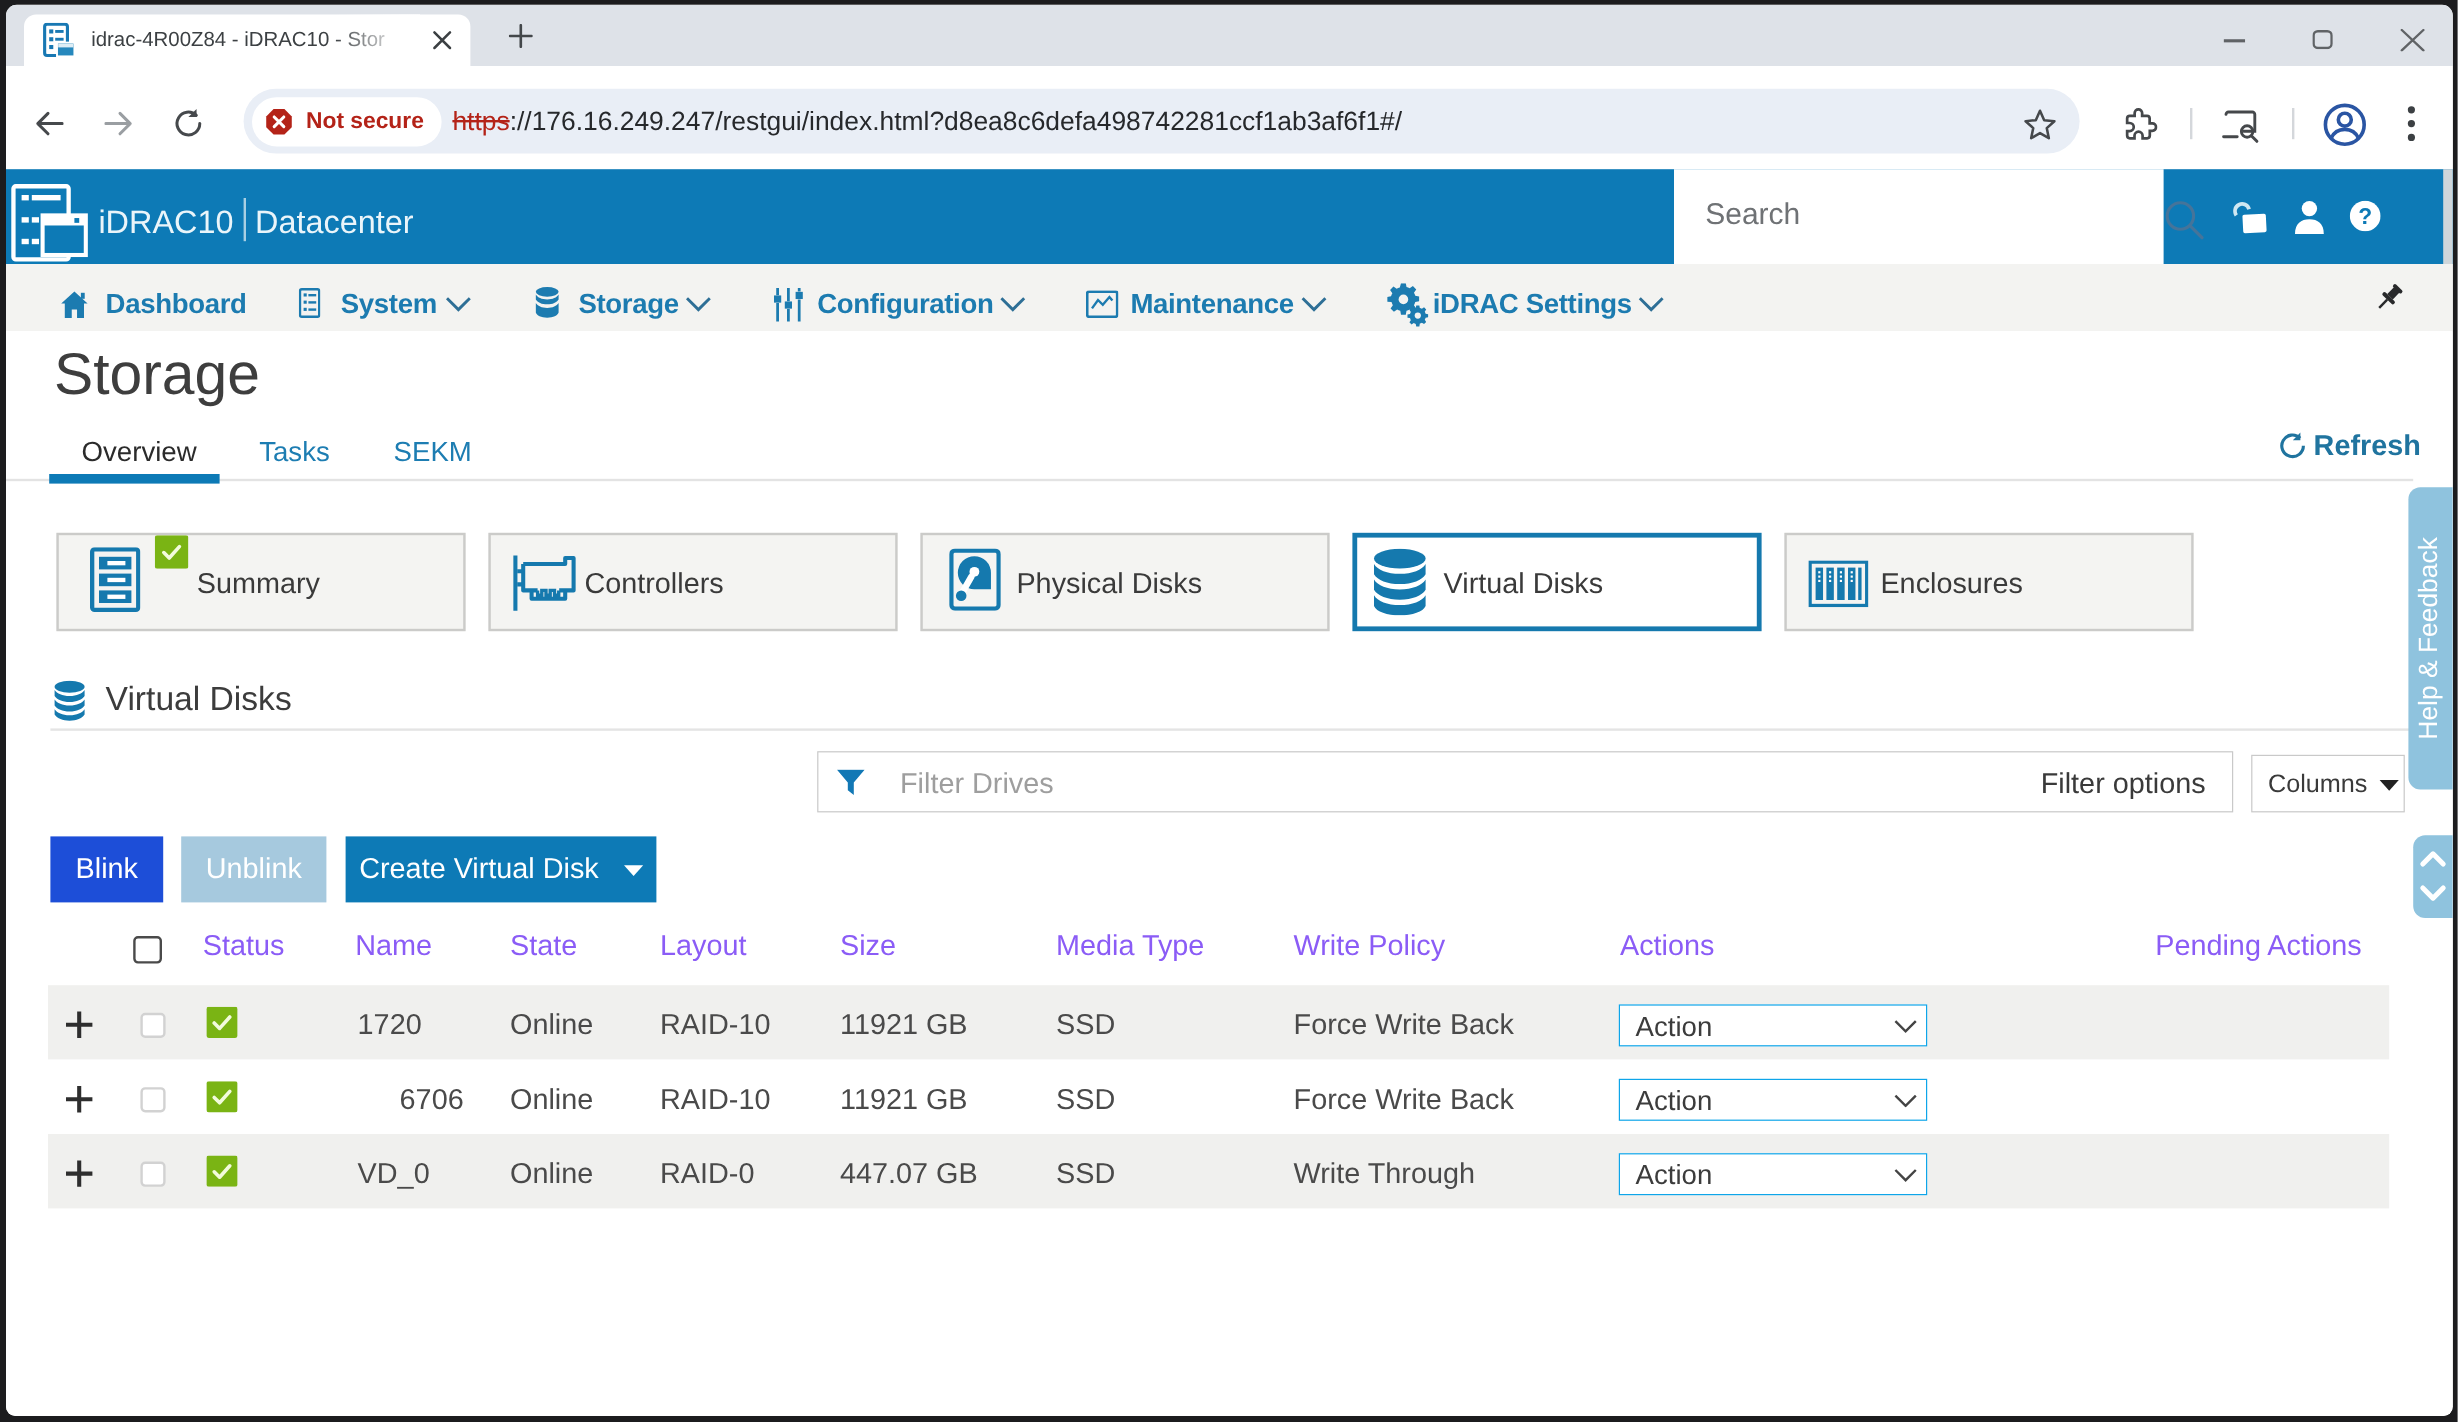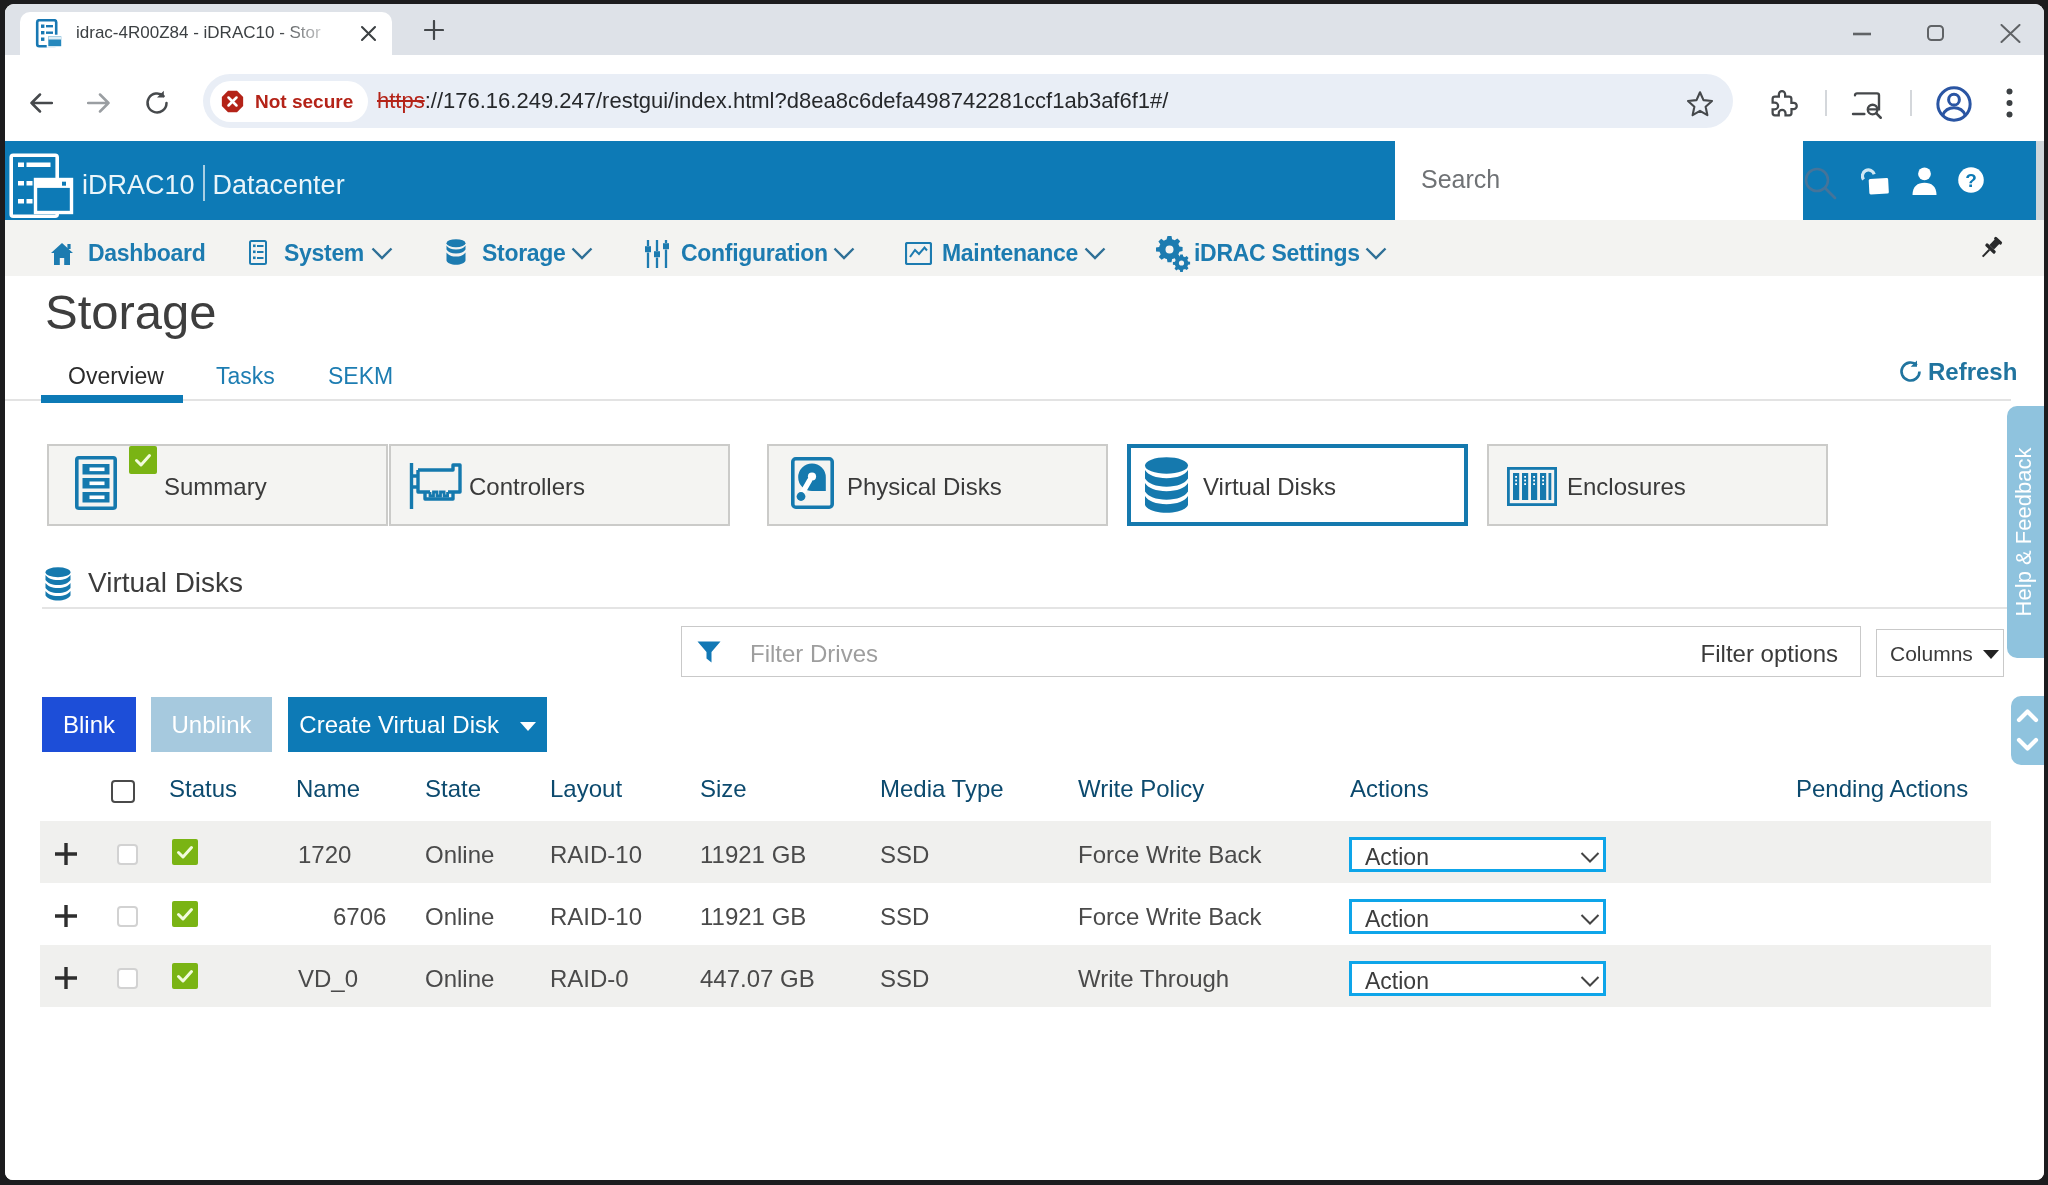--- a/index.html
+++ b/index.html
@@ -61,30 +61,30 @@
   .tri { display:inline-block; width:0; height:0; border-left:8px solid transparent;
          border-right:8px solid transparent; border-top:9px solid #333; }
   
   .btn { position:absolute; top:421px; height:55px; color:#fff; font-size:24px; text-align:center;
          line-height:55px; }
   #bblink { left:37px; width:94px; background:#1d4ed8; }
   #bunblink { left:146px; width:121px; background:#a6c9de; }
   #bcreate { left:283px; width:259px; background:#0d7ab6; }
   
   #tbl { position:absolute; left:0px; top:487px; width:2007px; height:417px; }
-  .th { position:absolute; font-size:24px; color:#0c4a6e; top:22px; }
+  .th { position:absolute; font-size:24px; color:#8b5cf6; top:22px; }
   .row { position:absolute; left:35px; width:1951px; height:62px; }
   .r1 { top:58px; background:#f0f0ee; }
   .r2 { top:120px; background:#fff; }
   .r3 { top:182px; background:#f0f0ee; }
   .cell { position:absolute; font-size:24px; color:#4a4a4a; top:20px; }
   .cb { position:absolute; left:77px; top:23px; width:21px; height:21px; border:2px solid #d2d2d2;
         border-radius:4px; background:#fff; }
   .gcheck { position:absolute; left:132px; top:18px; }
-  .acts { position:absolute; left:1309px; top:16px; width:257px; height:35px; border:3px solid #0ea5e9;
+  .acts { position:absolute; left:1309px; top:16px; width:257px; height:35px; border:1px solid #0ea5e9;
          background:#fff; font-size:23px; color:#3c3c3c; }
   
   #helptab { position:absolute; right:0; top:402px; width:37px; height:252px; background:#8fc3de;
              border-radius:10px 0 0 10px; }
   #helptab span { position:absolute; left:46%; top:50%; transform:translate(-50%,-50%) rotate(180deg);
                   writing-mode:vertical-rl; color:#fff; font-size:22px; white-space:nowrap; }
   #scrolltab { position:absolute; right:0; top:692px; width:33px; height:69px; background:#8fc3de;
                border-radius:10px 0 0 10px; }
 </style>
 </head>
@@ -297,21 +297,21 @@
           <rect x="14.5" y="25.5" width="15" height="3.6"></rect>
           <rect x="14.5" y="39.5" width="15" height="3.6"></rect>
         </g>
       </svg>
       <svg class="abs" style="left:80px;top:0px;" width="28" height="28" viewBox="0 0 28 28">
         <rect x="0" y="0" width="28" height="28" rx="2" fill="#7ab414"></rect>
         <path d="M7.5 14.5 L12 19 L20.5 9.5" fill="none" stroke="#f2fbdc" stroke-width="3" stroke-linecap="round" stroke-linejoin="round"></path>
       </svg>
       <span class="lbl" style="left:115px;">Summary</span>
     </div>
-    <div class="tile" style="left:384px;">
+    <div class="tile" style="left:402px;">
       <svg class="abs" style="left:17px;top:16px;" width="56" height="48" viewBox="0 0 56 48">
         <path d="M10 8 H45 V3 H52 V30 H45 M10 8 V30 H17 M10 14 H5 M10 25 H5 M17 30 V37 H45 V30 M17 30 H22 M45 30 H40" fill="none" stroke="#1579ae" stroke-width="3.4" stroke-linejoin="round"></path>
         <path d="M22 30 v4 h3.5 v-4 h3.5 v4 h3.5 v-4 h3.6 v4 h3.5 v-4" fill="none" stroke="#1579ae" stroke-width="2.8"></path>
         <path d="M3.5 1 V47" stroke="#1579ae" stroke-width="3.4"></path>
       </svg>
       <span class="lbl">Controllers</span>
     </div>
     <div class="tile" style="left:762px;">
       <svg class="abs" style="left:22px;top:11px;" width="43" height="52" viewBox="0 0 43 52">
         <rect x="1.8" y="1.8" width="39.4" height="48.4" rx="3" fill="none" stroke="#1579ae" stroke-width="3.6"></rect>

